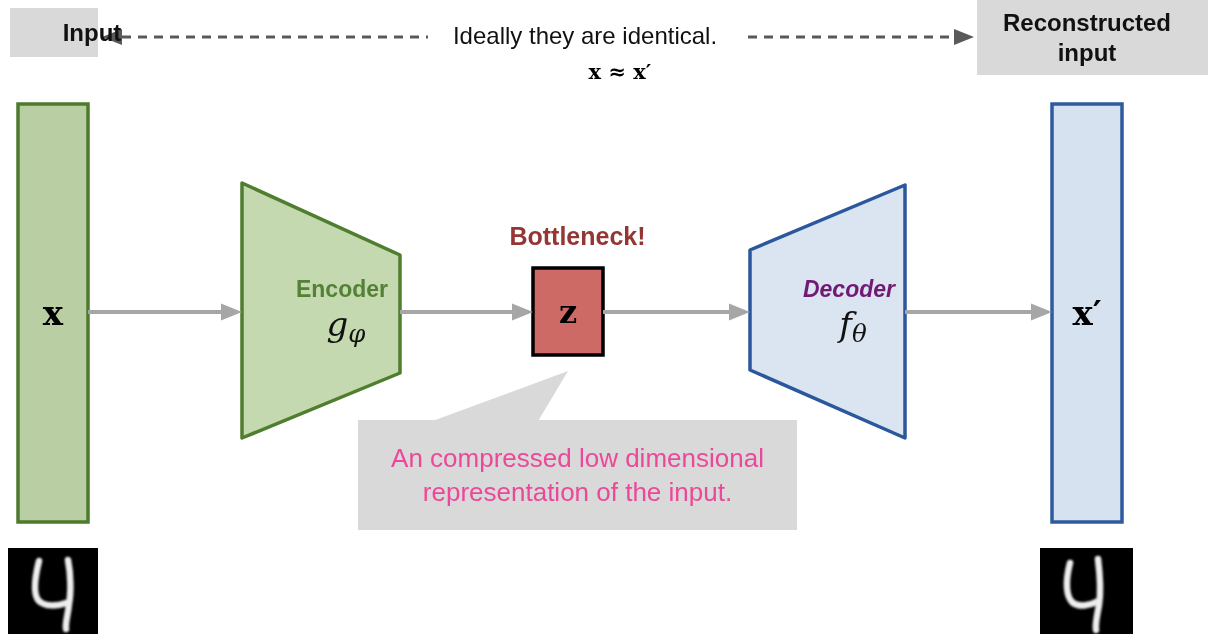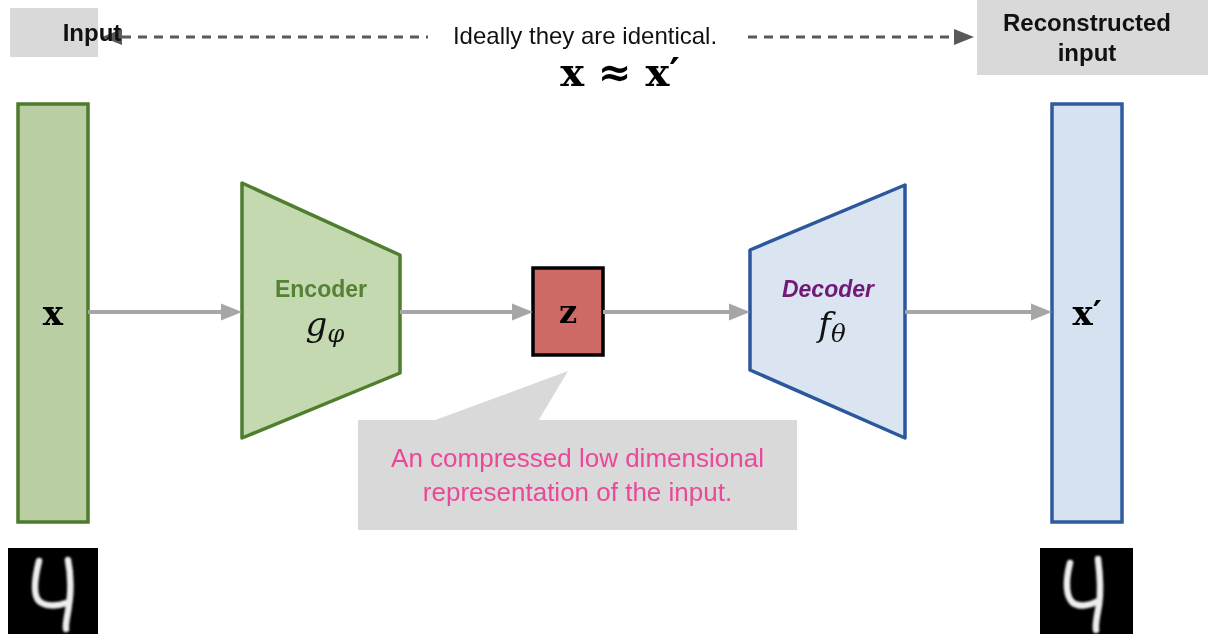--- a/index.html
+++ b/index.html
@@ -3,24 +3,24 @@
 <meta charset="utf-8">
 <style>
   html,body{margin:0;padding:0;background:#fff;}
   #stage{position:relative;width:1208px;height:634px;background:#ffffff;overflow:hidden;
          font-family:"Liberation Sans",sans-serif;color:#000;}
   #shapes{position:absolute;left:0;top:0;}
   .ov{position:absolute;display:flex;align-items:center;justify-content:center;text-align:center;}
   .ui-bold{font-weight:bold;font-size:24px;color:#111;line-height:1.25;}
   .caption{font-size:24px;color:#111;}
   .math{font-family:"DejaVu Serif",serif;font-weight:bold;}
-  .formula{font-size:40px;}
+  .formula{font-size:21px;}
   .vecsym{font-size:34px;}
   .zsym{font-size:32px;}
-  .block-label{flex-direction:column;gap:1px;}
+  .block-label{flex-direction:column;gap:1px;padding-left:21px;}
   .block-title{font-weight:bold;font-size:23px;}
   .enc-title{color:#538135;}
   .dec-title{color:#701a75;font-style:italic;}
   .func{font-family:"DejaVu Serif",serif;font-style:italic;font-size:34px;color:#111;font-weight:normal;margin-left:8px;}
   .msub{font-size:0.72em;vertical-align:-0.25em;font-style:italic;}
   .bneck{font-weight:bold;font-size:25px;color:#943634;}
   .callout-text{font-size:26px;line-height:1.32;color:#ec4899;}
 </style>
 </head>
 <body>
@@ -97,20 +97,21 @@
 
   <div class="ov ui-bold" style="left:977px;top:0px;width:220px;height:75px;padding:0 20px;box-sizing:border-box;">Reconstructed input</div>
 
   <div class="ov math vecsym" style="left:18px;top:104px;width:70px;height:418px;">x</div>
 
   <div class="ov block-label" style="left:242px;top:258px;width:158px;height:108px;">
     <span class="block-title enc-title">Encoder</span>
     <span class="func"><i>g</i><sub class="msub">φ</sub></span>
   </div>
 
+  <div class="ov bneck" style="left:495px;top:221px;width:165px;height:30px;">Bottleneck!</div>
 
   <div class="ov math zsym" style="left:533px;top:268px;width:70px;height:87px;">z</div>
 
   <div class="ov block-label" style="left:748px;top:258px;width:160px;height:108px;">
     <span class="block-title dec-title">Decoder</span>
     <span class="func"><i>f</i><sub class="msub">θ</sub></span>
   </div>
 
   <div class="ov math vecsym" style="left:1052px;top:104px;width:70px;height:418px;">x′</div>
 

